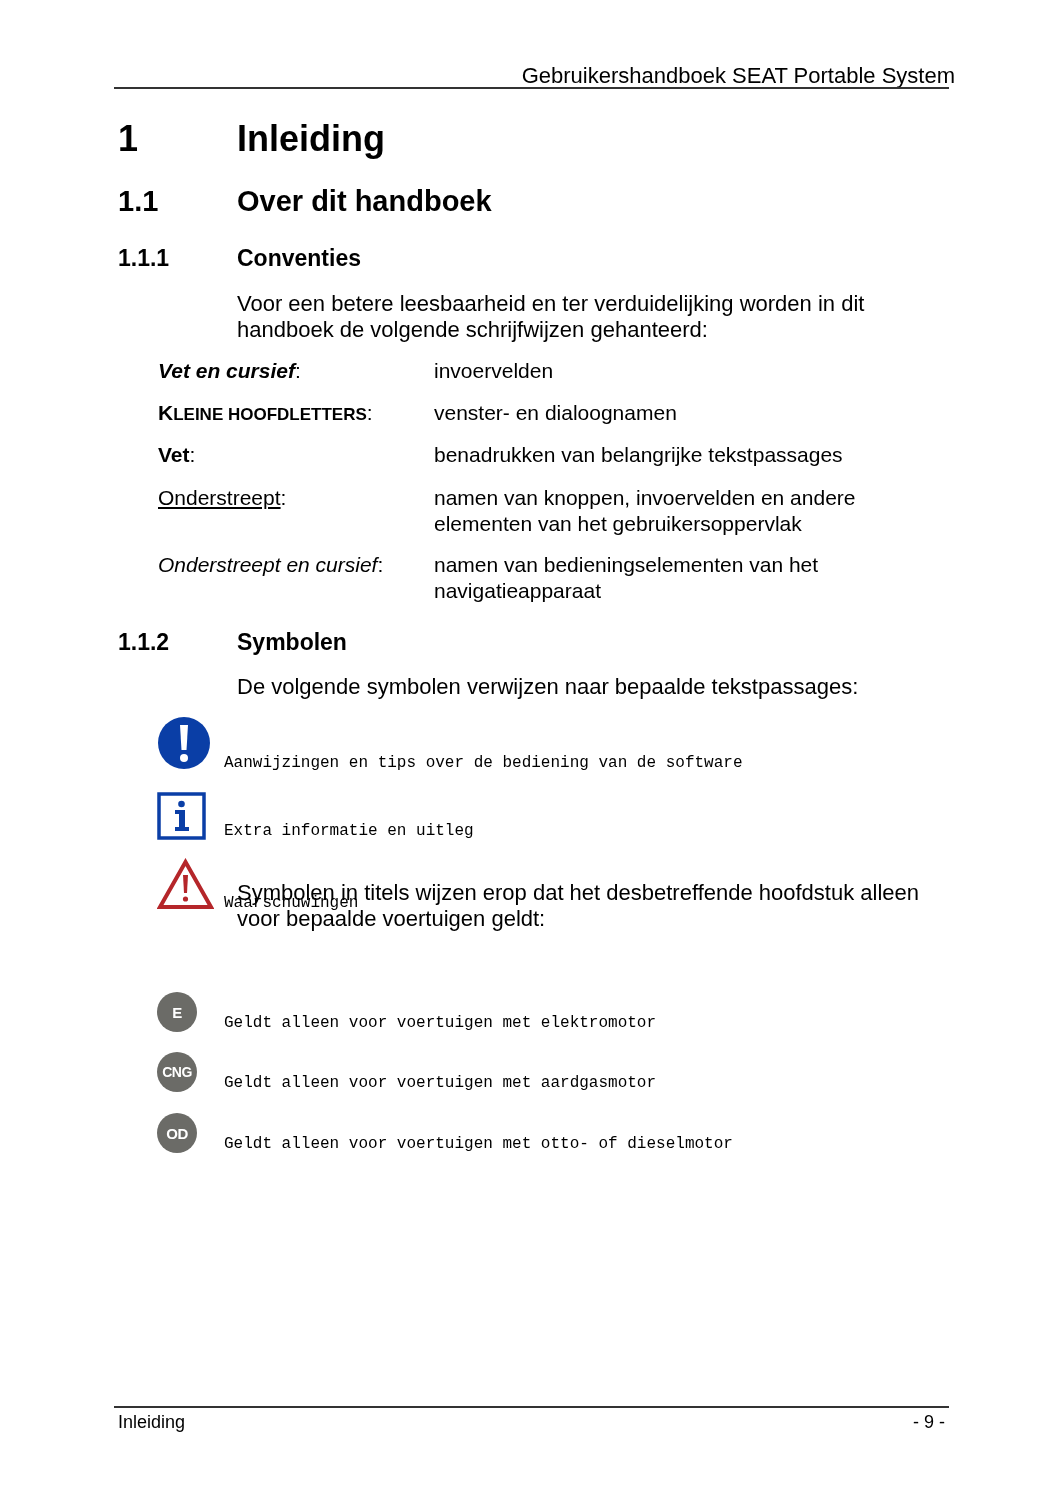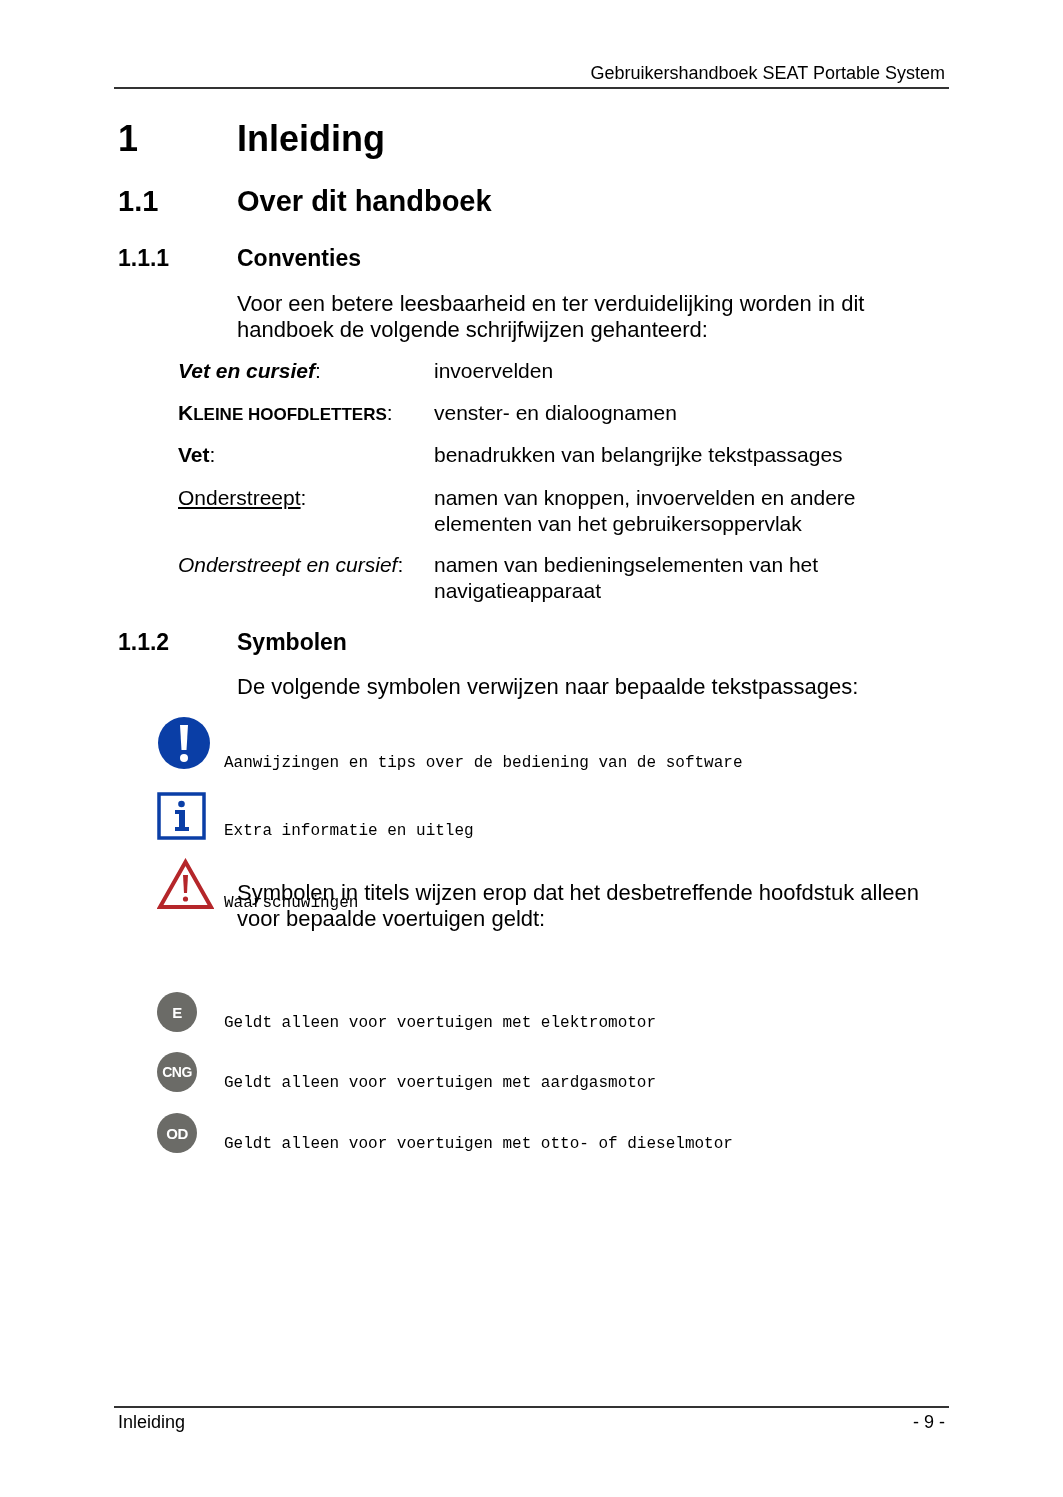--- a/index.html
+++ b/index.html
@@ -1,40 +1,40 @@
 <!DOCTYPE html>
 <html><head>
   <meta charset="utf-8">
   <style>
     html, body { margin: 0; padding: 0; background: #ffffff; }
     body {
       width: 1063px; height: 1497px; position: relative; overflow: hidden;
       font-family: "Liberation Sans", sans-serif; color: #000;
     }
     .abs { position: absolute; }
-    .hdr-text { right: 118px; top: 63px; font-size: 18px; white-space: nowrap; }
+    .hdr-text { right: 108px; top: 63px; font-size: 22px; white-space: nowrap; }
     .hdr-rule { left: 114px; width: 835px; top: 87px; height: 2px; background: #333; }
     .ftr-rule { left: 114px; width: 835px; top: 1406px; height: 2px; background: #333; }
     .ftr-left { left: 118px; top: 1412px; font-size: 18px; }
     .ftr-right { right: 118px; top: 1412px; font-size: 18px; }
 
     .h-num, .h-title { font-weight: bold; white-space: nowrap; }
     .h1 { top: 118px; font-size: 36px; }
     .h2 { top: 185px; font-size: 29px; }
     .h3 { top: 245px; font-size: 23px; }
     .h4 { top: 629px; font-size: 23px; }
     .num { left: 118px; }
     .ttl { left: 237px; }
 
     .para { left: 237px; font-size: 22px; line-height: 26px; width: 700px; }
     .p1 { top: 291px; }
     .p2 { top: 674px; }
     .p3 { top: 880px; }
 
-    .conv-term { left: 158px; font-size: 21px; line-height: 26px; white-space: nowrap; margin-left: 20px; }
+    .conv-term { left: 158px; font-size: 21px; line-height: 26px; white-space: nowrap; }
     .conv-desc { left: 434px; font-size: 21px; line-height: 26px; width: 500px; }
     .bi { font-weight: bold; font-style: italic; }
     .b { font-weight: bold; }
     .u { text-decoration: underline; }
     .ui { font-style: italic; }
     .sc-small { font-size: 17px; }
 
     .sym-text { left: 224px; font-size: 16px; line-height: 26px; white-space: nowrap; font-family: Liberation Mono, monospace; }
     .icon { position: absolute; }
     .badge {

